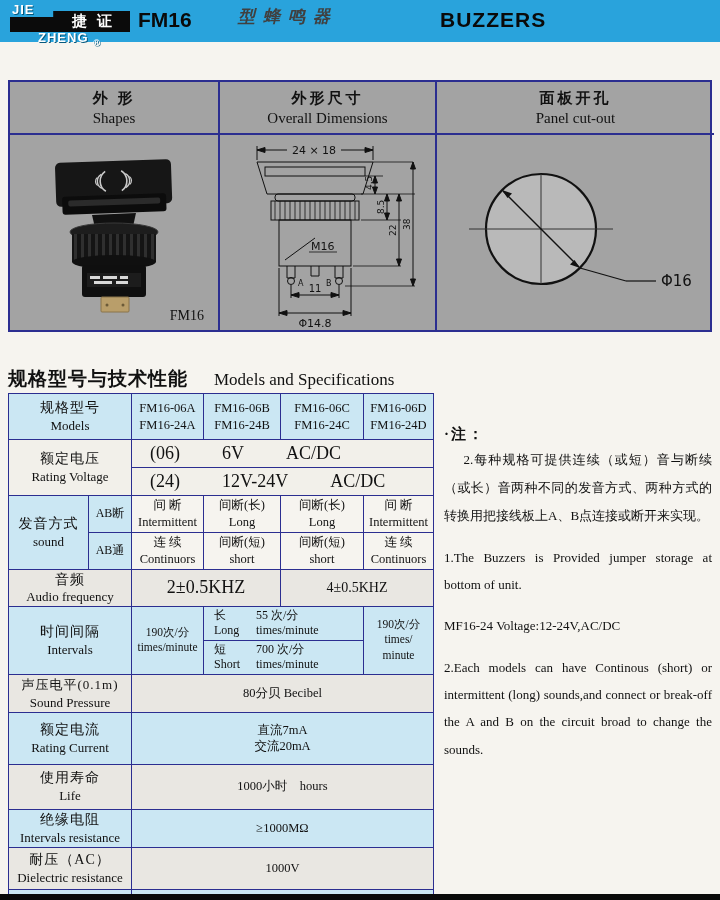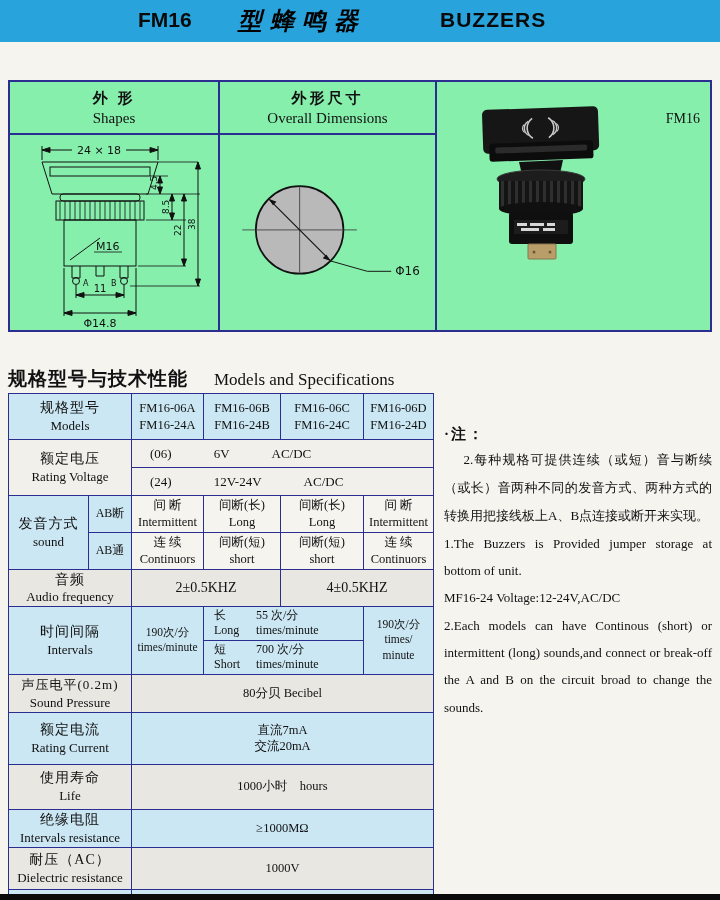--- a/index.html
+++ b/index.html
@@ -35,30 +35,30 @@
     font-family:"Liberation Sans", sans-serif; font-size:13px; letter-spacing:1px;
     text-shadow:1px 1px 0 #06597e;
   }
   .logo-reg { font-size:9px; vertical-align:sub; }
   .hdr-model {
     position:absolute; left:138px; top:8px; font-family:"Liberation Sans", sans-serif;
     font-weight:bold; font-size:21px; color:#0a0a0a;
   }
   .hdr-cn {
     position:absolute; left:238px; top:5px; font-weight:bold; font-style:italic;
-    font-size:24px; letter-spacing:8px; color:#000000;
+    font-size:17px; letter-spacing:8px; color:#404040;
   }
   .hdr-en {
     position:absolute; left:440px; top:8px; font-family:"Liberation Sans", sans-serif;
     font-weight:bold; font-size:21px; letter-spacing:1px; color:#0a0a0a;
   }
   
   .top-table {
     position:absolute; left:8px; top:80px; width:704px; height:252px;
-    border:2px solid #2b2e90; background:#86efac;
+    border:2px solid #2b2e90; background:#a3a3a3;
     display:grid; grid-template-columns:210px 217px 277px; grid-template-rows:53px 197px;
   }
   .tt-cell { border-right:2px solid #2b2e90; border-bottom:2px solid #2b2e90; }
   .tt-cell:nth-child(3n) { border-right:none; }
   .tt-cell.bot { border-bottom:none; position:relative; }
   .tt-head { display:flex; flex-direction:column; align-items:center; justify-content:center; }
   .tt-head .cn { font-size:15px; font-weight:bold; letter-spacing:3px; }
   .tt-head .en { font-size:15px; margin-top:2px; }
   .photo-caption { position:absolute; right:14px; bottom:8px; font-size:14px; }
   
@@ -74,49 +74,60 @@
     border:1.6px solid #2b2e90; text-align:center; vertical-align:middle;
     font-size:12.5px; padding:1px 2px; overflow:hidden;
   }
   .r-blue td { background:#cbe7f3; }
   .r-gray td { background:#e9e7e2; }
   .r-white td { background:#f2f0ea; }
   td.cellw { background:#f6f4ef !important; }
   .lblcn { font-size:14px; letter-spacing:1px; display:block; }
   .lblen { font-size:13px; display:block; margin-top:1px; }
   .two-line span { display:block; line-height:1.35; }
-  .v-row { display:flex; align-items:center; padding-left:16px; gap:42px; font-size:13px; }
+  .v-row { display:flex; align-items:center; padding-left:16px; gap:42px; font-size:18px; }
   .interval-grid { display:grid; grid-template-columns:42px 1fr; line-height:1.3; font-size:12px; text-align:left; padding-left:8px; }
   
   .notes { position:absolute; left:444px; top:425px; width:268px; font-size:13px; }
   .note-title-cn { font-size:15px; font-weight:bold; letter-spacing:2px; }
   .notes-cn p { line-height:2.15; text-align:justify; margin-top:2px; text-indent:1.5em; }
   .note-title-en { font-size:15px; margin-top:26px; }
-  .notes-en p { line-height:2.1; text-align:justify; margin-top:0; }
+  .notes-en p { line-height:2.1; text-align:justify; margin-top:14px; }
   
   .bottom-bar { position:absolute; left:0; bottom:0; width:720px; height:6px; background:#0a0a0a; }
   svg text { font-family:"DejaVu Sans", sans-serif; }
 </style>
 </head>
 <body>
 
 <div class="header">
+  <div class="logo">
+    <span class="logo-jie">JIE</span>
+    <div class="logo-block">
+      <span class="logo-cn">捷证</span>
+    </div>
+    <span class="logo-zheng"><span>ZHENG</span> <span class="logo-reg">®</span></span>
+  </div>
   <span class="hdr-model">FM16</span>
   <span class="hdr-cn">型蜂鸣器</span>
   <span class="hdr-en">BUZZERS</span>
 </div>
 
 <div class="top-table">
   <div class="tt-cell tt-head">
     <span class="cn">外  形</span>
     <span class="en">Shapes</span>
   </div>
   <div class="tt-cell tt-head">
     <span class="cn">外形尺寸</span>
     <span class="en">Overall   Dimensions</span>
+  </div>
+  <div class="tt-cell tt-head">
+    <span class="cn">面板开孔</span>
+    <span class="en">Panel cut-out</span>
   </div>
 
   <div class="tt-cell bot">
     <svg width="208" height="188" viewBox="0 0 208 188">
       <g transform="rotate(-2 104 60)">
         <rect x="46" y="26" width="116" height="44" rx="5" fill="#161616"></rect>
         <rect x="52" y="60" width="104" height="18" rx="3" fill="#0c0c0c"></rect>
         <rect x="58" y="64" width="92" height="6" rx="2" fill="#2b2b2b"></rect>
         <path d="M96,36 a12,12 0 0 0 0,20" stroke="#c8c8c8" stroke-width="1.6" fill="none"></path>
         <path d="M92,39 a8,8 0 0 0 0,14" stroke="#c8c8c8" stroke-width="1.4" fill="none"></path>
@@ -152,21 +163,21 @@
           <rect x="84" y="146" width="18" height="3"></rect>
         <rect x="106" y="146" width="12" height="3"></rect>
       </g>
       <rect x="91" y="162" width="28" height="15" rx="1" fill="#b99e6a" stroke="#8a744a" stroke-width="1"></rect>
       <circle cx="97" cy="170" r="1.5" fill="#6b5a38"></circle>
         <circle cx="113" cy="170" r="1.5" fill="#6b5a38"></circle>
     </svg>
     <span class="photo-caption">FM16</span>
   </div>
 
-  <div class="tt-cell bot" style="display:flex;align-items:center;justify-content:flex-start;">
+  <div class="tt-cell bot" style="display:flex;align-items:center;justify-content:center;">
     <svg width="205" height="192" viewBox="0 0 205 192" stroke="#111" fill="none" stroke-width="1">
 
       <polygon points="32,24 148,24 138,56 42,56"></polygon>
       <rect x="40" y="29" width="100" height="9"></rect>
 
       <line x1="32" y1="22" x2="32" y2="8"></line>
         <line x1="148" y1="22" x2="148" y2="8"></line>
       <line x1="32" y1="12" x2="62" y2="12"></line>
         <line x1="116" y1="12" x2="148" y2="12"></line>
       <polygon points="32,12 40,9.5 40,14.5" fill="#111"></polygon>
@@ -364,21 +375,21 @@
     <td class="two-line cellw">
           <span>连  续</span>
           <span>Continuors</span>
         </td>
   </tr>
 
   <tr class="r-gray">
     <td colspan="2" style="height:30px">
       <span class="lblcn" style="display:inline">音频</span><br><span class="lblen" style="display:inline">Audio  frequency</span>
     </td>
-    <td colspan="2" style="font-size:14px">2±0.5KHZ</td>
+    <td colspan="2" style="font-size:18px">2±0.5KHZ</td>
     <td colspan="2" style="font-size:14px">4±0.5KHZ</td>
   </tr>
 
   <tr class="r-blue">
     <td colspan="2" rowspan="2">
       <span class="lblcn">时间间隔</span>
           <span class="lblen">Intervals</span>
     </td>
     <td rowspan="2" class="two-line" style="font-size:11.5px">
       <span>190次/分</span>
@@ -404,21 +415,21 @@
         <span>短</span>
             <span>700 次/分</span>
         <span>Short</span>
             <span>times/minute</span>
       </div>
     </td>
   </tr>
 
   <tr class="r-gray">
     <td colspan="2" style="height:33px">
-      <span class="lblcn" style="font-size:13px">声压电平(0.2m)</span>
+      <span class="lblcn" style="font-size:13px">声压电平(0.1m)</span>
           <span class="lblen">Sound  Pressure</span>
     </td>
     <td colspan="4">80分贝  Becibel</td>
   </tr>
 
   <tr class="r-blue">
     <td colspan="2" style="height:52px">
       <span class="lblcn">额定电流</span>
           <span class="lblen">Rating  Current</span>
     </td>

